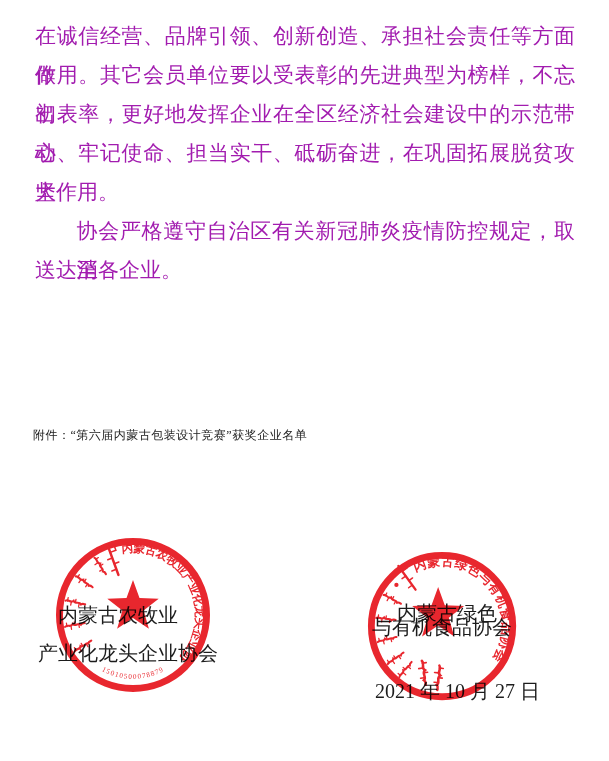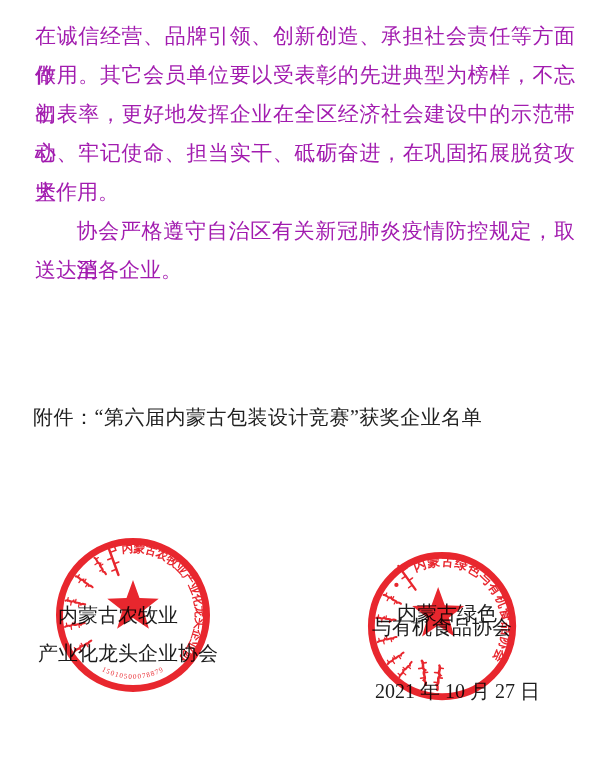--- a/index.html
+++ b/index.html
@@ -8,21 +8,21 @@
     font-family:"Liberation Serif","DejaVu Serif",serif;color:#212121;
   }
   .bodytext{position:absolute;left:35px;top:17px;width:540px;}
   .line{
     height:39px;line-height:39px;font-size:21px;color:#a21caf;
     text-align:justify;text-justify:inter-character;white-space:nowrap;
   }
   .line.just{text-align-last:justify;white-space:normal;}
   .line.indent{padding-left:41.5px;}
   .attachment{
-    position:absolute;left:33px;top:405px;font-size:20px;line-height:24px;color:#212121;
+    position:absolute;left:33px;top:423px;font-size:12px;line-height:24px;color:#212121;
     white-space:nowrap;letter-spacing:0.5px;
   }
   .orgtext{
     position:absolute;font-size:20px;line-height:24px;color:#1c1c1c;white-space:nowrap;z-index:1;
   }
   .seal{
     position:absolute;z-index:2;mix-blend-mode:multiply;opacity:0.93;
   }
   .seal text{font-family:"Liberation Serif","DejaVu Serif",serif;}
   .seal .ring{fill:none;stroke:#e7161e;}

